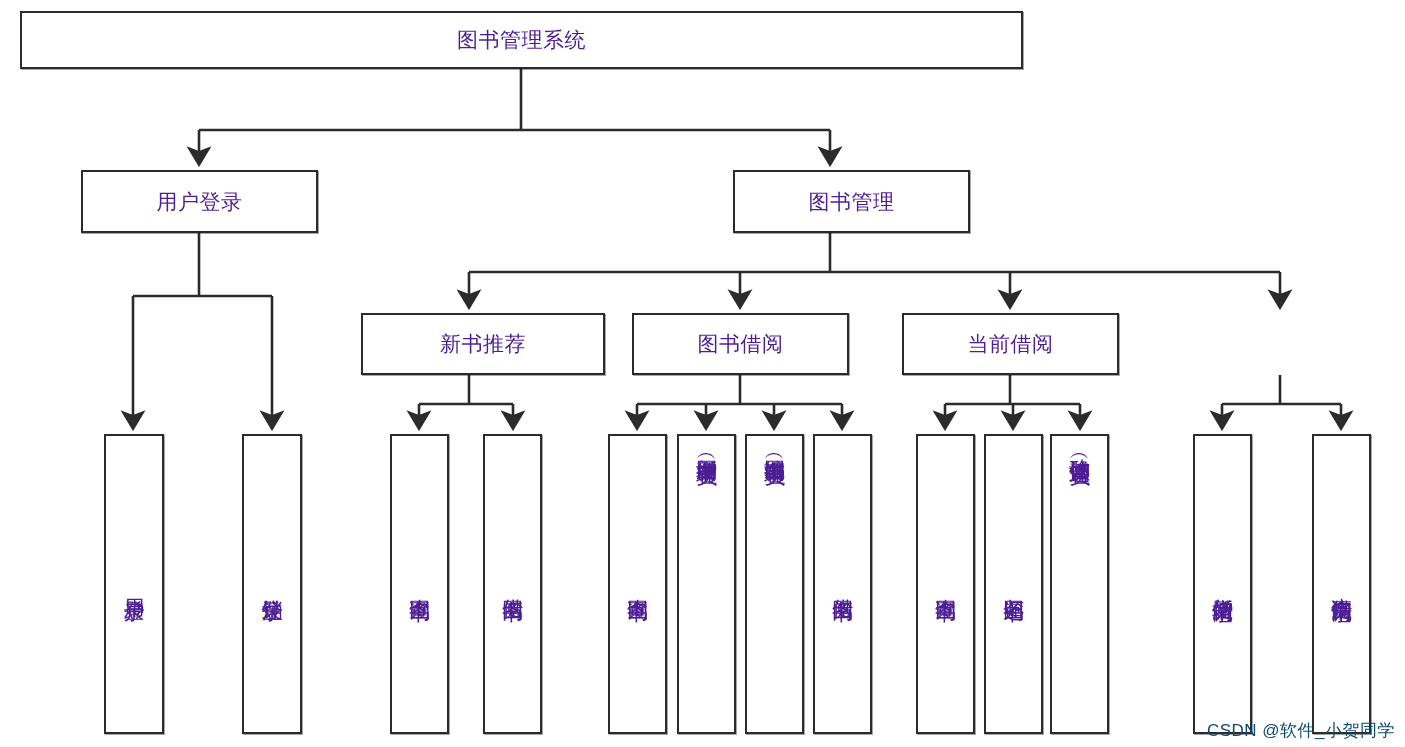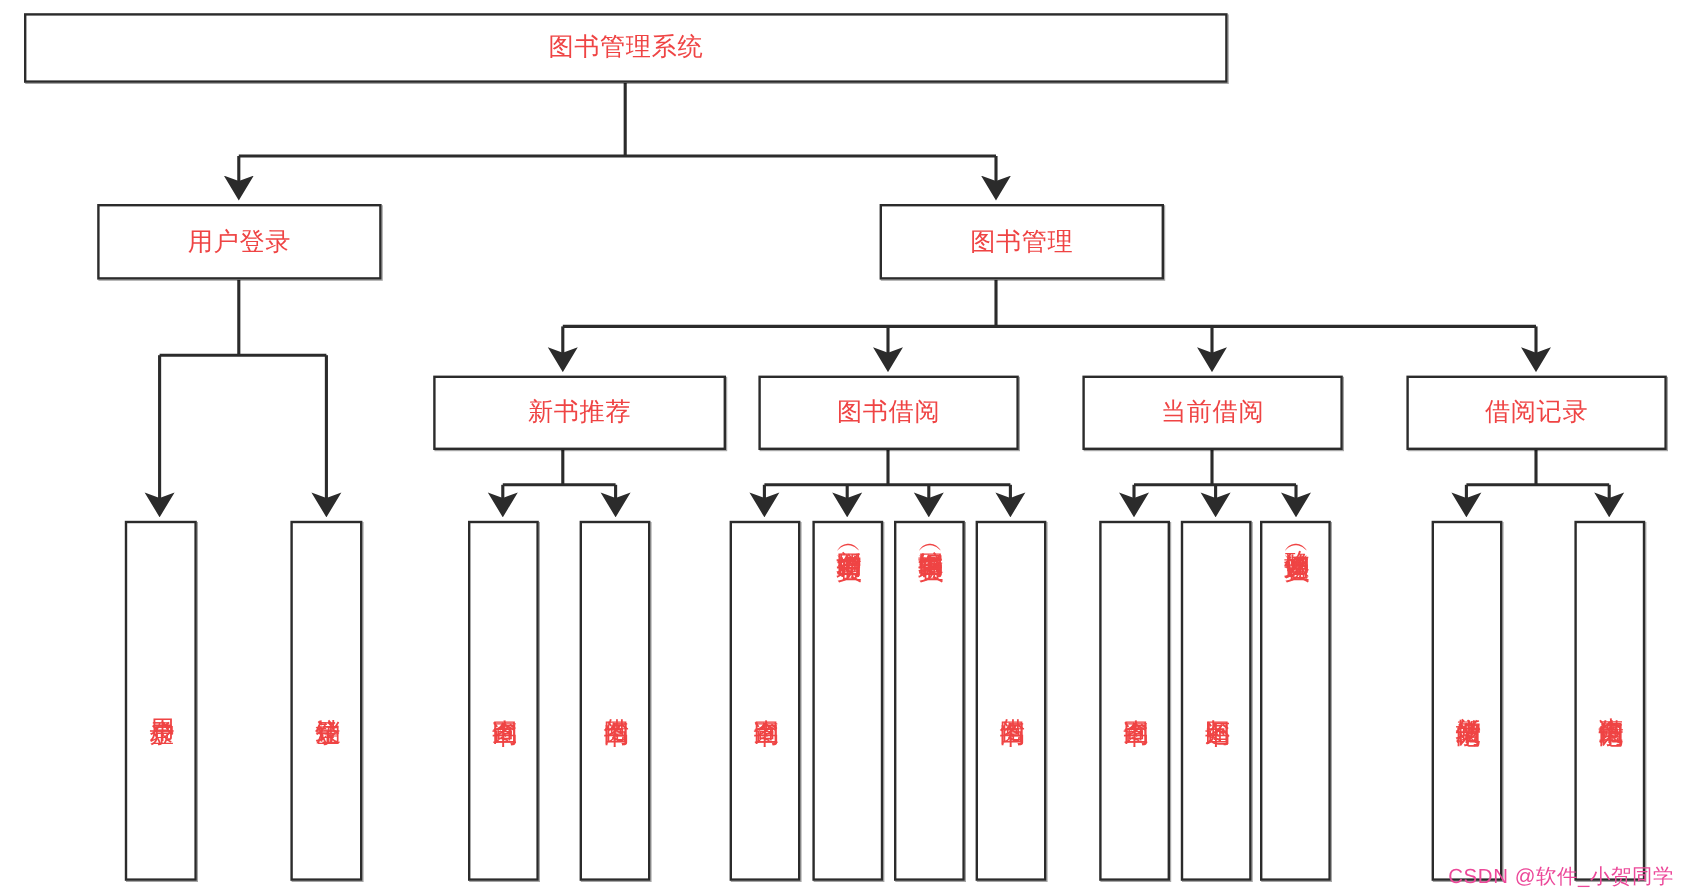--- a/index.html
+++ b/index.html
@@ -34,21 +34,21 @@
     box-shadow: 1px 1px 0 rgba(0,0,0,0.35);
     display: flex;
     align-items: center;
     justify-content: center;
     text-align: center;
   }
   .node-label {
     display: block;
     line-height: 1.12;
     letter-spacing: 0.5px;
-    color: #ef4444;
+    color: #4c1d95;
   }
   .horiz .node-label {
     font-size: 21px;
   }
   .node.root .node-label {
     font-size: 21px;
   }
   .vert {
     padding: 6px 2px;
     align-items: flex-start;
@@ -62,21 +62,21 @@
     margin: 0 auto;
   }
   .vert.align-mid {
     align-items: center;
   }
   #watermark {
     position: absolute;
     right: 10px;
     bottom: 5px;
     font-size: 17px;
-    color: #ec4899;
+    color: #0c4a6e;
     letter-spacing: 0.5px;
     white-space: nowrap;
   }
 </style>
 </head>
 <body>
 
 <div id="stage">
 
   <svg id="edges" viewBox="0 0 1405 747" xmlns="http://www.w3.org/2000/svg">
@@ -143,23 +143,20 @@
 
   <div class="node horiz" style="left:361px; top:313px; width:244px; height:62px;">
     <span class="node-label">新书推荐</span>
   </div>
   <div class="node horiz" style="left:902px; top:313px; width:217px; height:62px;">
     <span class="node-label">当前借阅</span>
   </div>
   <div class="node horiz" style="left:632px; top:313px; width:217px; height:62px;">
     <span class="node-label">图书借阅</span>
   </div>
-  <div class="node horiz" style="left:1172px; top:313px; width:217px; height:62px;">
-    <span class="node-label">借阅记录</span>
-  </div>
 
   <div class="node vert align-mid" style="left:104px; top:434px; width:60px; height:300px;">
     <span class="node-label">用户登录</span>
   </div>
   <div class="node vert align-mid" style="left:242px; top:434px; width:60px; height:300px;">
     <span class="node-label">注销登录</span>
   </div>
 
   <div class="node vert align-mid" style="left:390px; top:434px; width:59px; height:300px;">
     <span class="node-label">查询图书</span>

